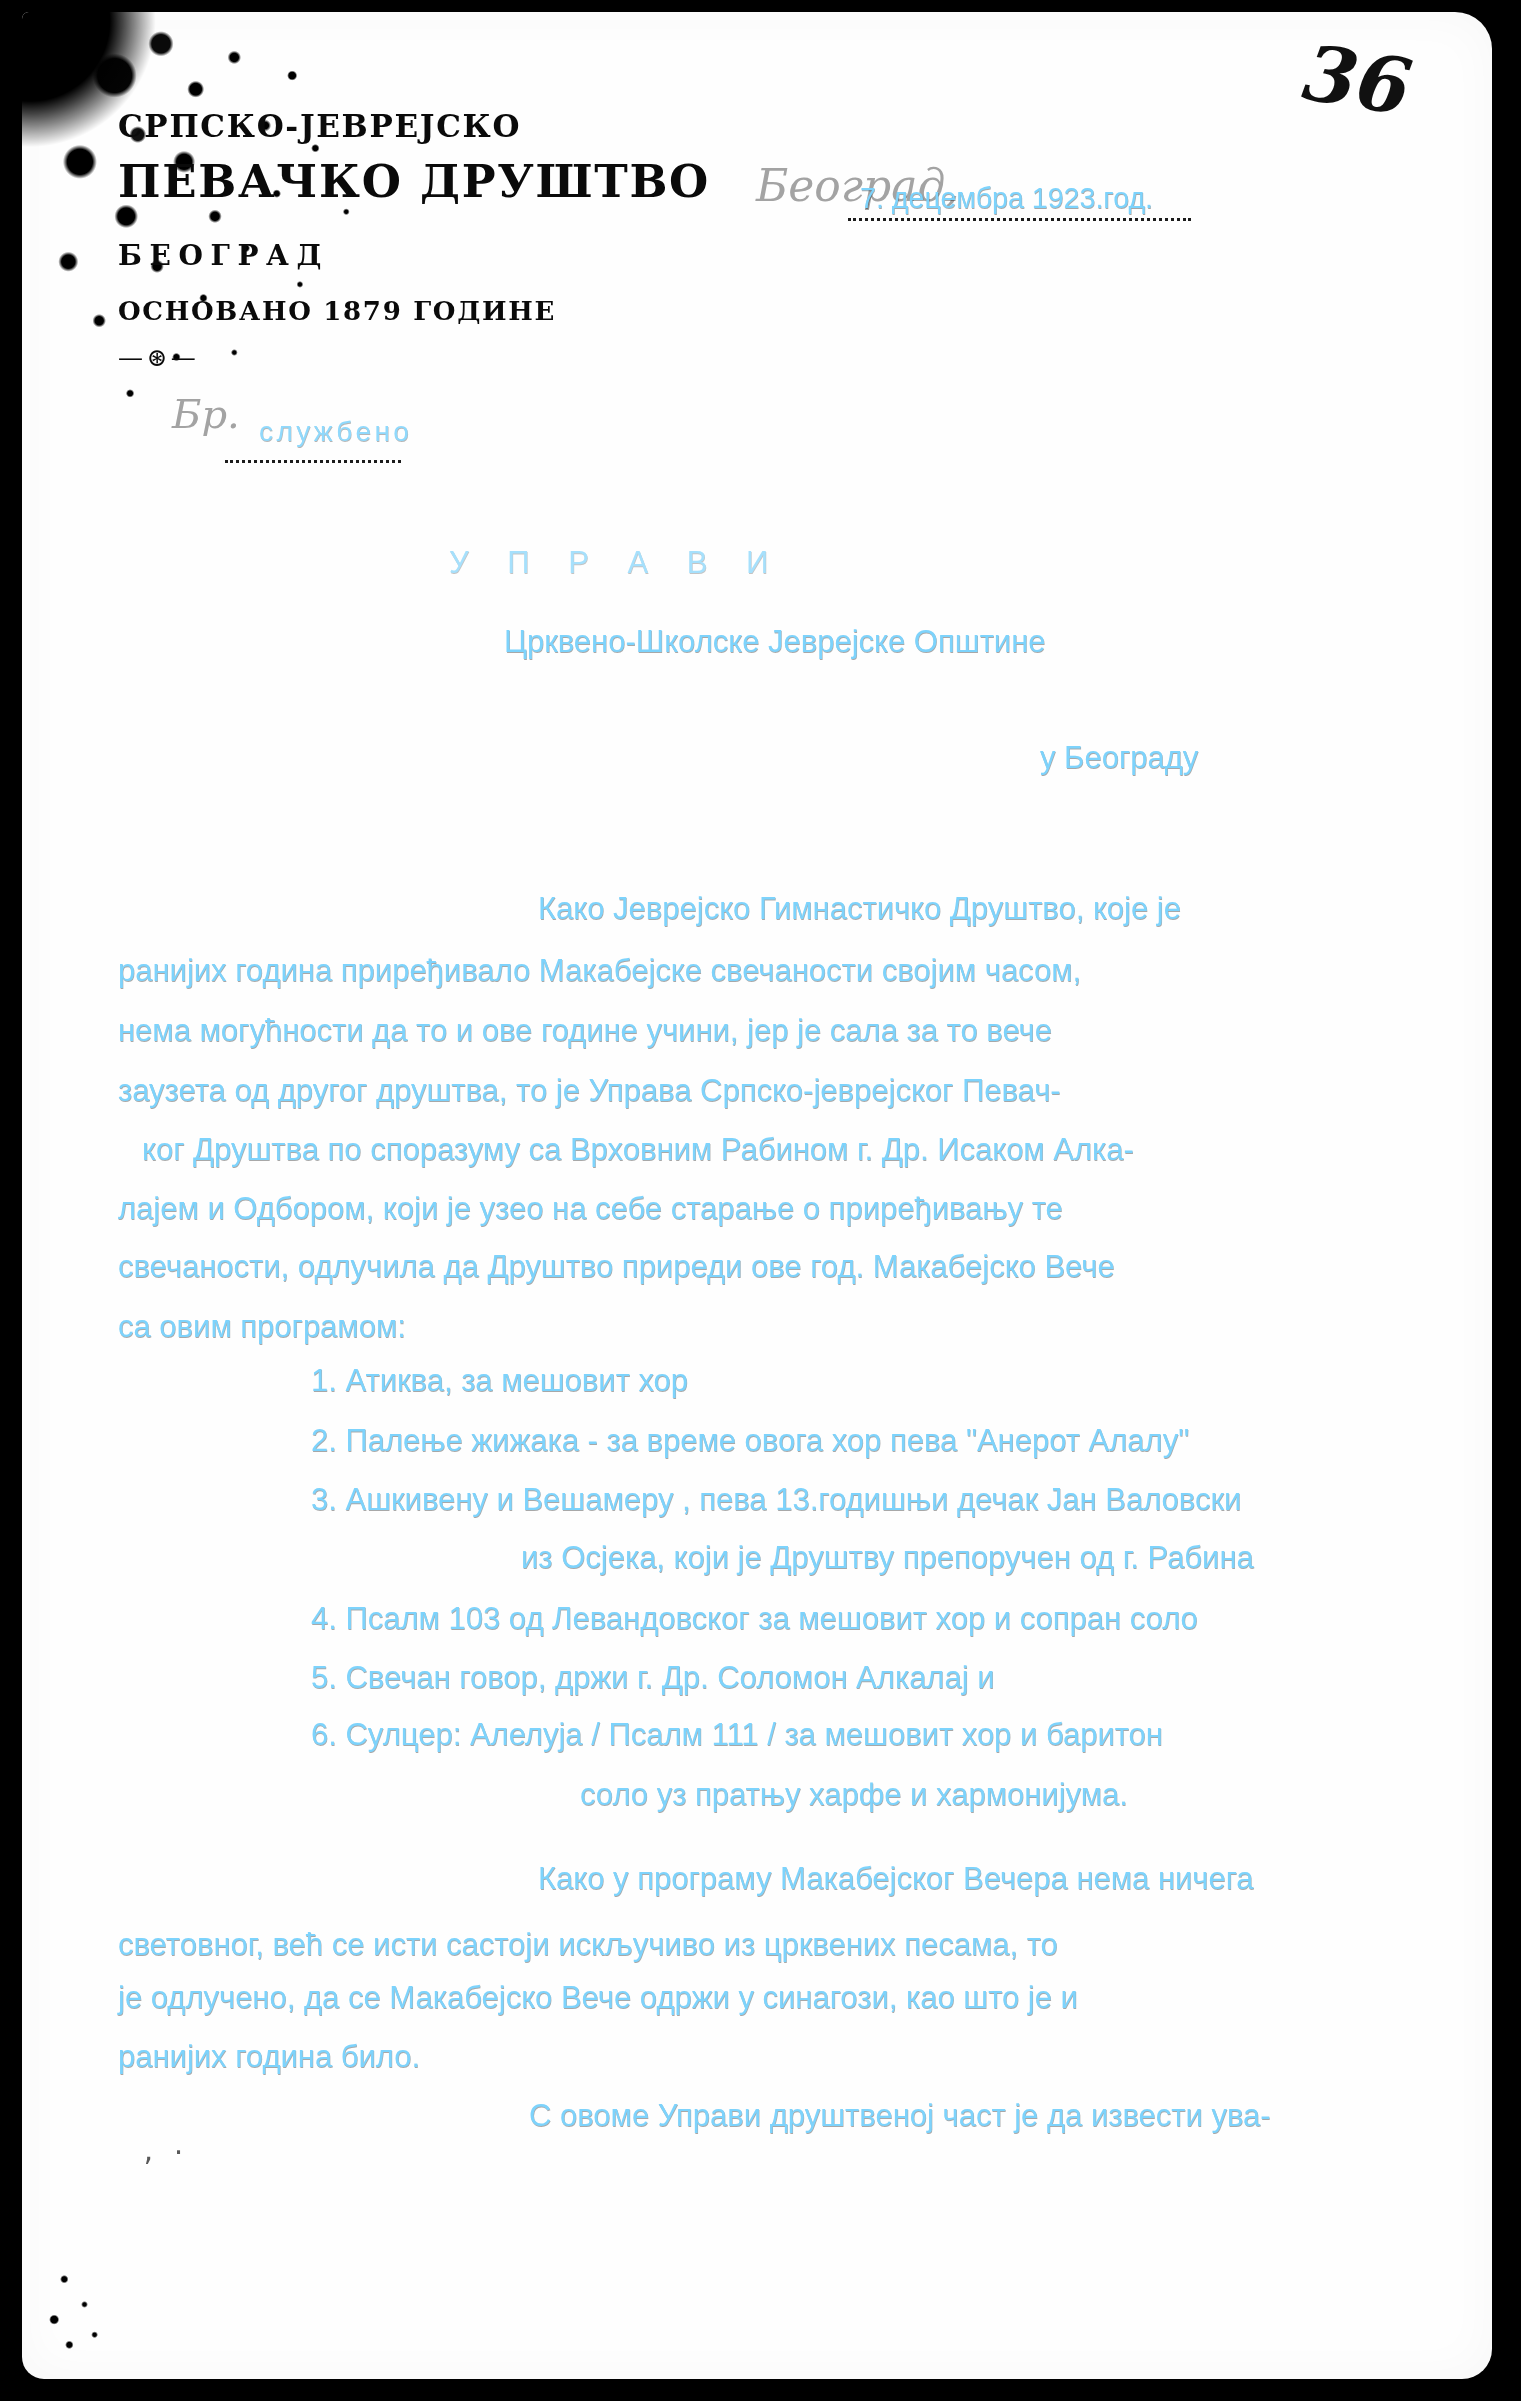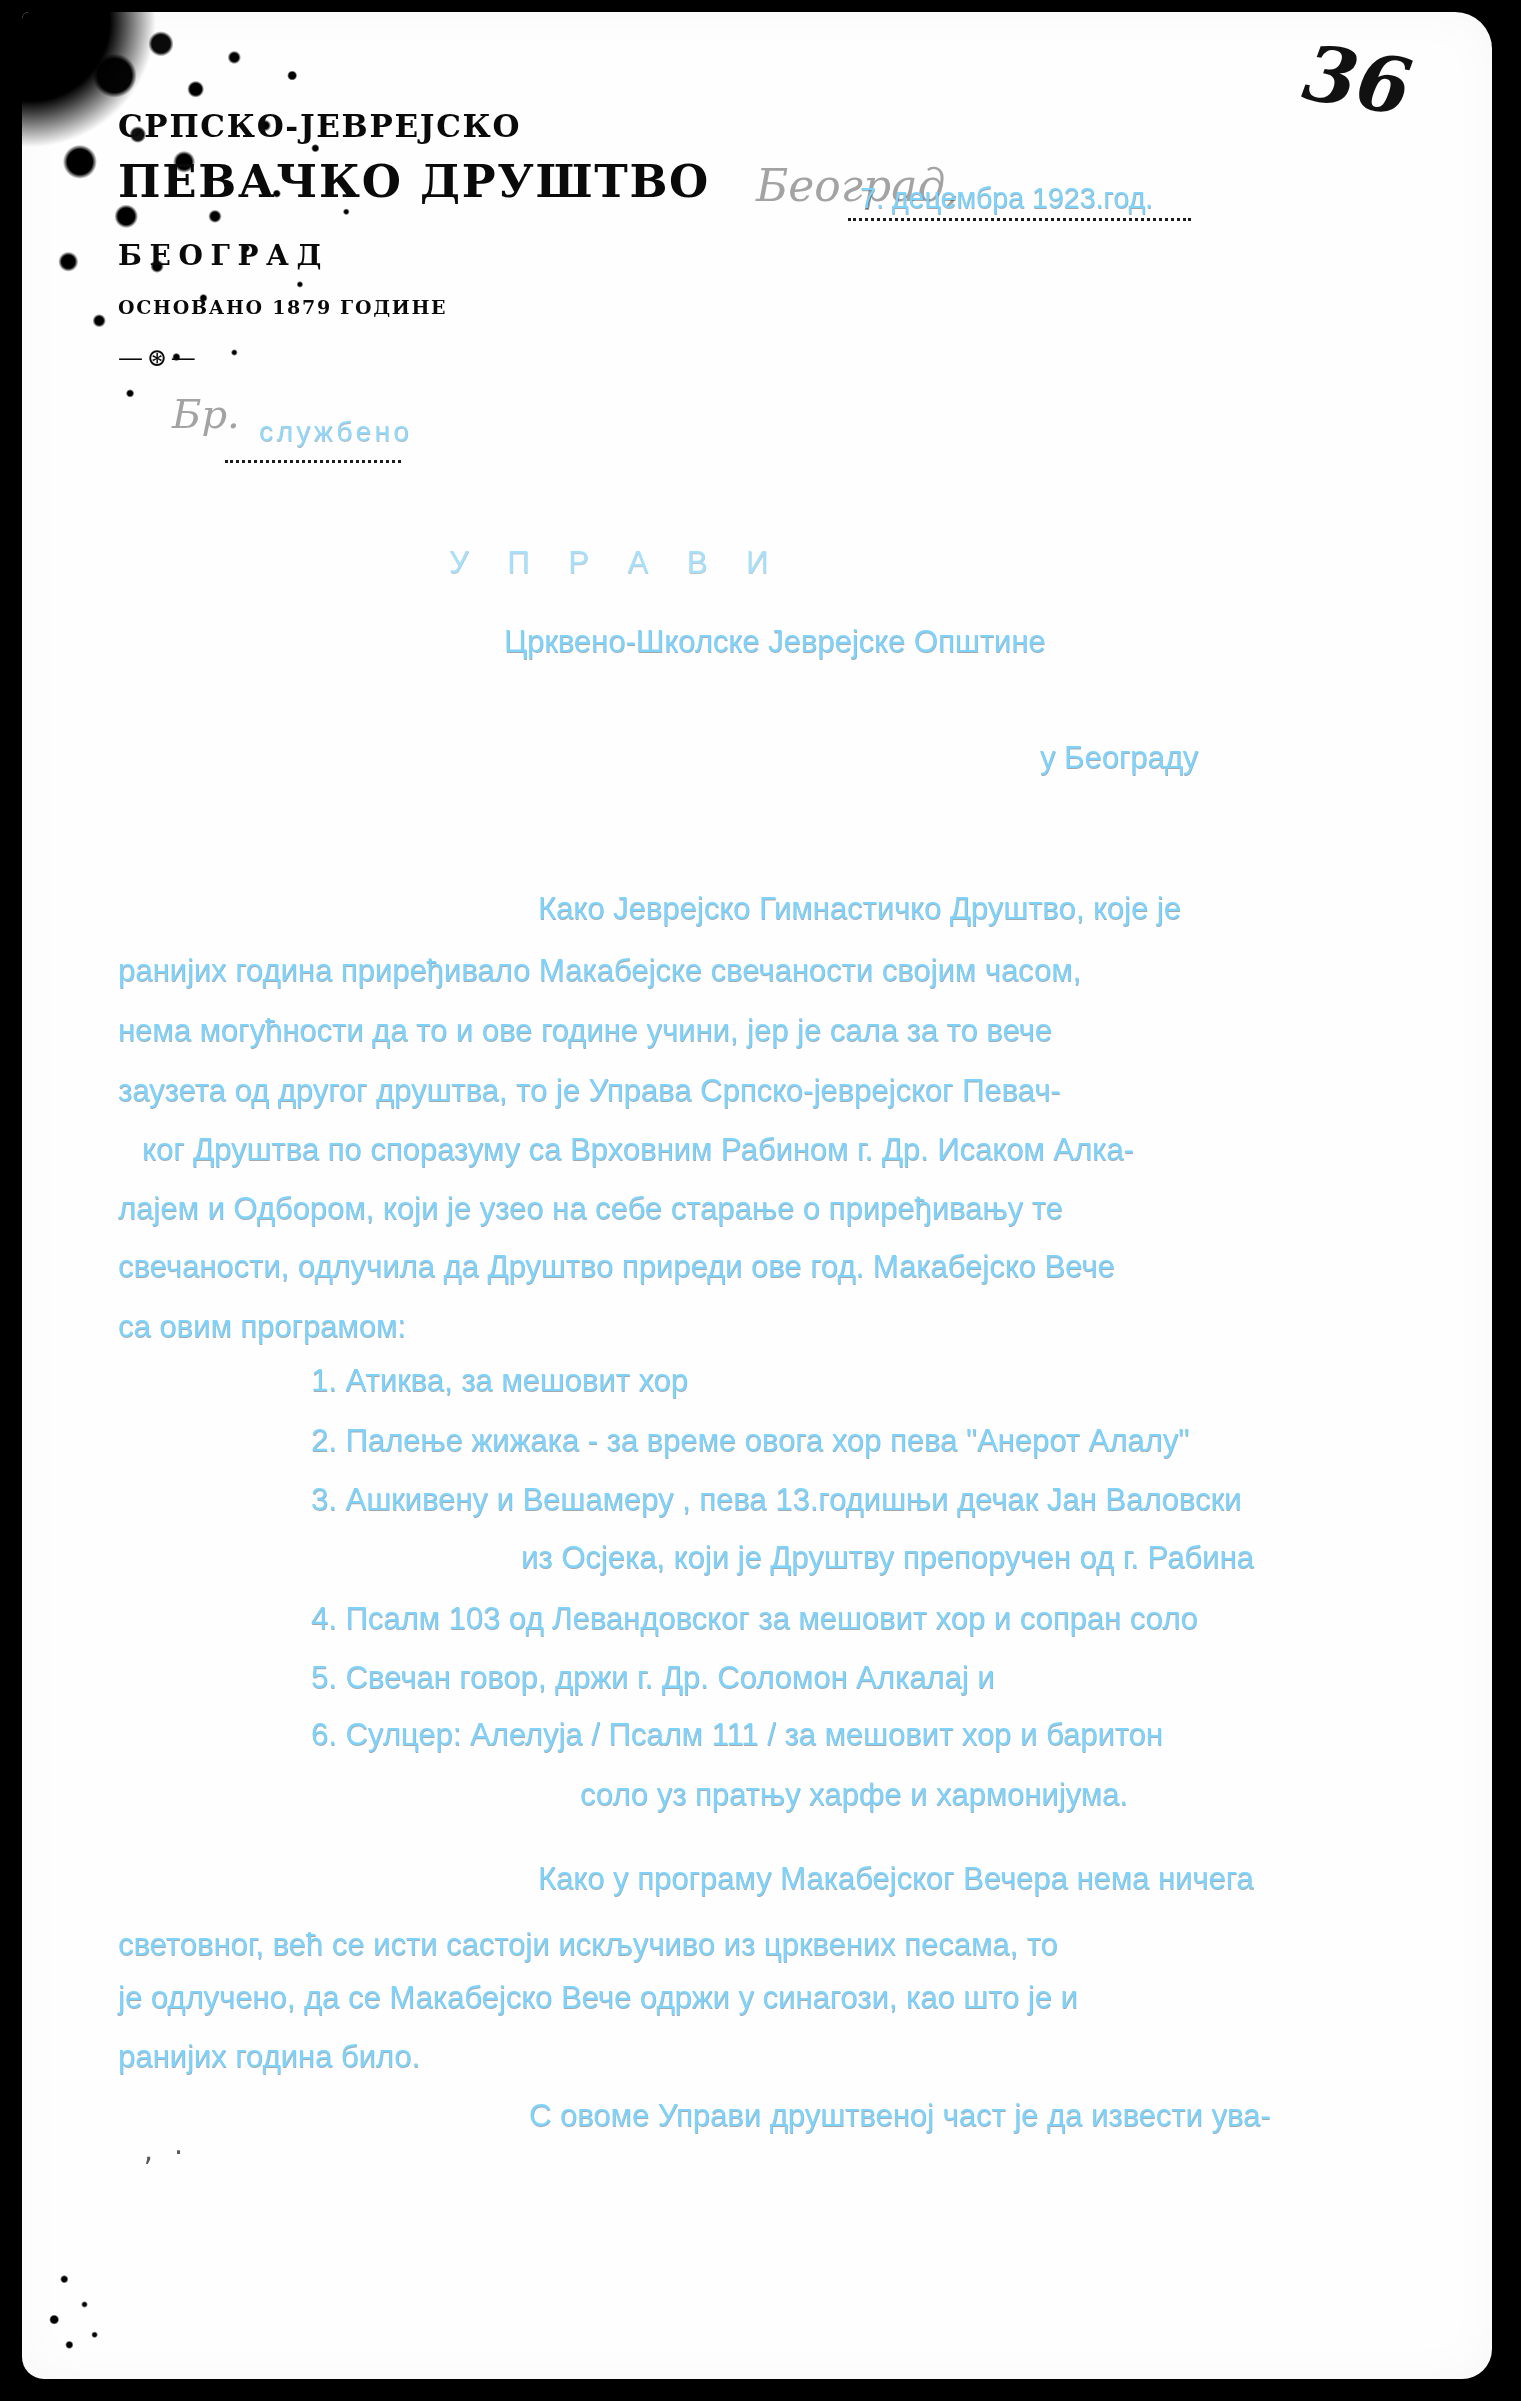--- a/index.html
+++ b/index.html
@@ -19,21 +19,21 @@
     text-shadow:0.5px 0.5px 0 rgba(10,10,10,0.35);
   }
   .faded{opacity:.68;}
   .semi{opacity:.85;}
   
   .lh{position:absolute;left:118px;width:487px;text-align:left;color:#0a0a0a;
       font-family:"DejaVu Serif", serif;font-weight:bold;white-space:nowrap;}
   .lh1{top:108px;font-size:31px;letter-spacing:1.7px;}
   .lh2{top:155px;font-size:45px;letter-spacing:1.7px;}
   .lh3{top:239px;font-size:28px;letter-spacing:7.6px;}
-  .lh4{top:296px;font-size:19px;letter-spacing:1.7px;}
+  .lh4{top:296px;font-size:26px;letter-spacing:1.7px;}
   .orn{top:343px;font-size:25px;font-weight:normal;letter-spacing:3.4px;}
   .script{
     position:absolute;font-family:"DejaVu Serif", serif;font-style:italic;
     font-weight:normal;color:#a3a3a3;white-space:nowrap;
   }
   .dotted{position:absolute;border-bottom:3.4px dotted #1c1c1c;height:0;}
   .handnum{
     position:absolute;left:1304px;top:35px;font-family:"DejaVu Serif", serif;
     font-style:italic;font-size:77px;color:#111;transform:rotate(9deg);
     font-weight:bold;

